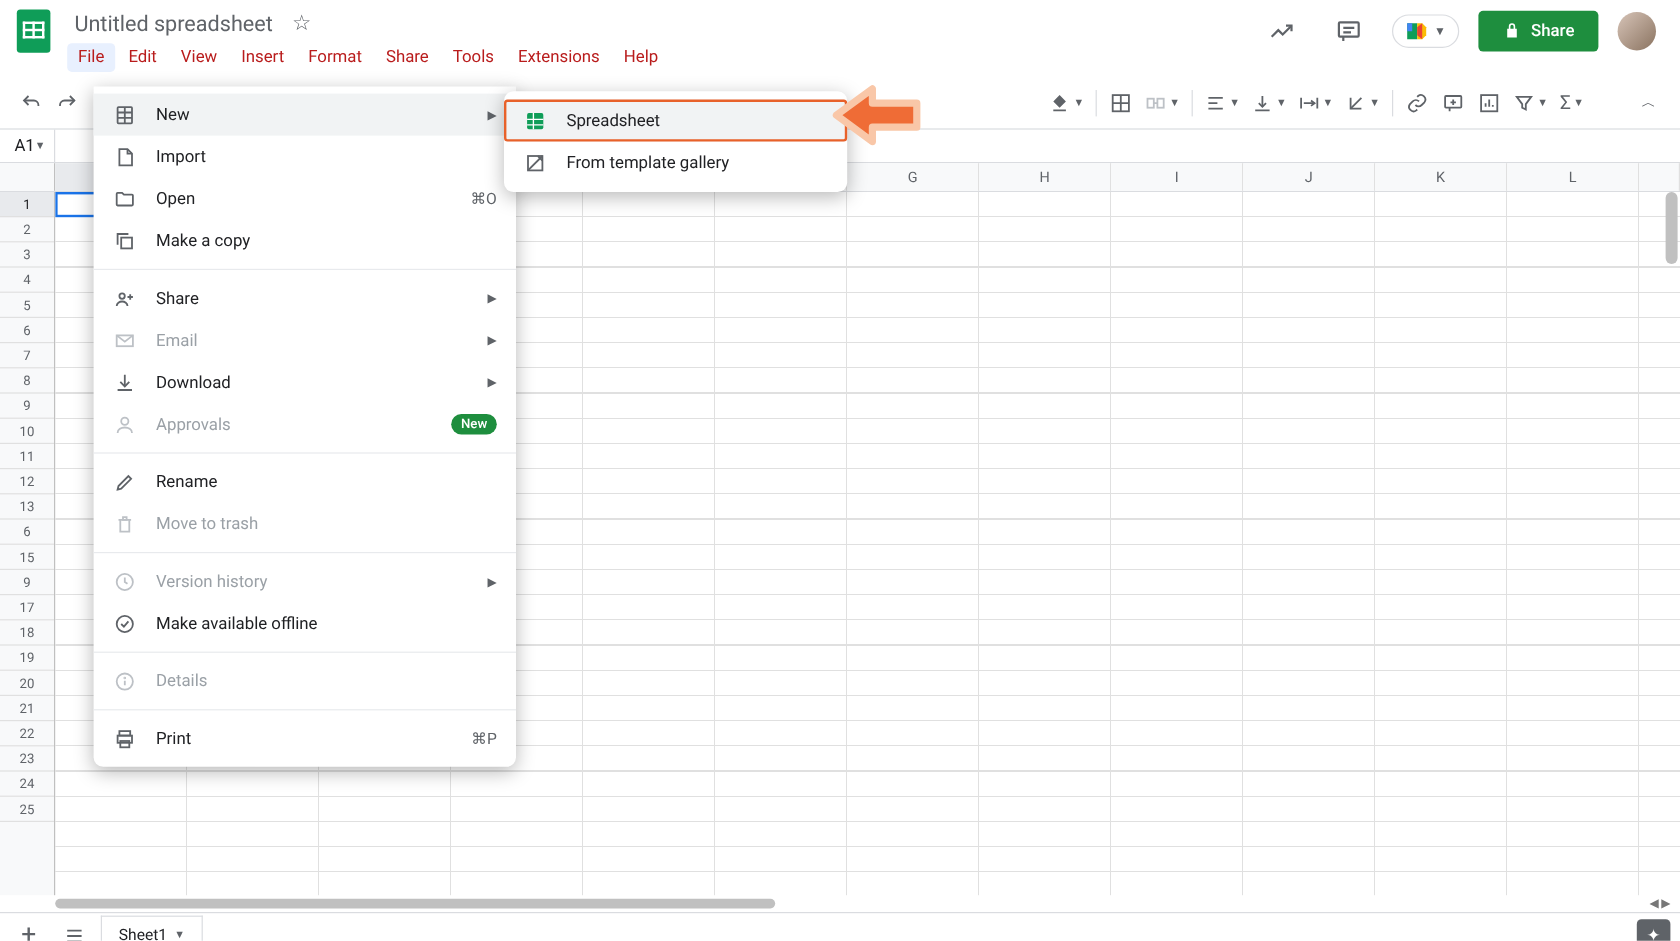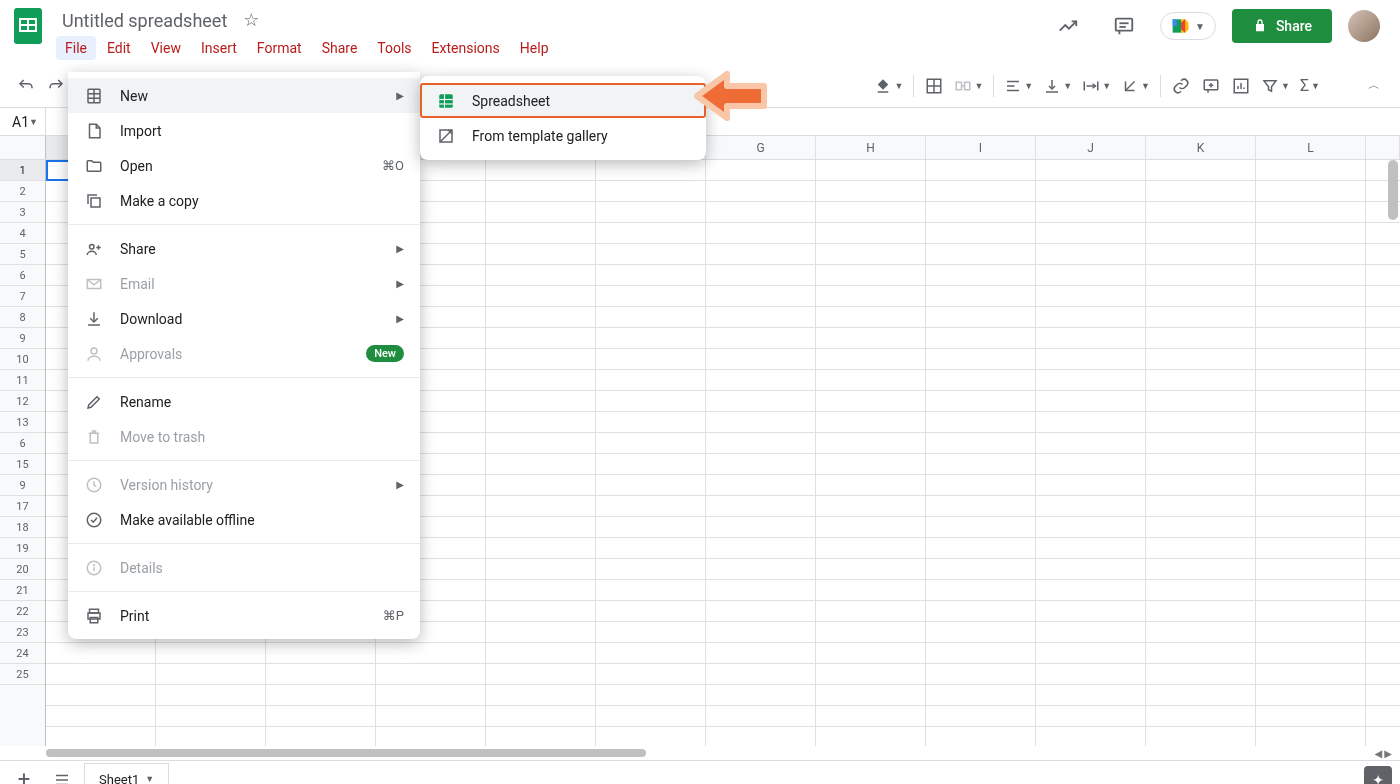--- a/index.html
+++ b/index.html
@@ -68,21 +68,21 @@
 .h-scroll-arrows { margin-left:auto; display:flex; gap:2px; padding-right:8px; color:#777; font-size:10px; }
 
 
 .sheet-bar { height:38px; border-top:1px solid #dadce0; display:flex; align-items:center; padding:0 8px; gap:6px; position:relative; }
 .sheet-bar .icon-btn { width:32px; height:32px; }
 .sheet-tab { display:flex; align-items:center; gap:6px; padding:8px 14px; font-size:13px; color:#202124; border-top:1px solid #dadce0; border-left:1px solid #dadce0; border-right:1px solid #dadce0; background:#fff; position:relative; top:-1px; }
 .sheet-tab .caret { font-size:9px; color:#5f6368; }
 .explore-btn { margin-left:auto; width:28px; height:28px; background:#5f6368; border-radius:4px; display:flex; align-items:center; justify-content:center; color:#fff; font-size:14px; }
 
 
-.dropdown { position:absolute; left:68px; top:72px; width:352px; background:#fff; border-radius:0 0 8px 8px; box-shadow:0 4px 16px rgba(0,0,0,0.28); padding:6px 0; z-index:50; }
+.dropdown { position:absolute; left:78px; top:72px; width:352px; background:#fff; border-radius:0 0 8px 8px; box-shadow:0 4px 16px rgba(0,0,0,0.28); padding:6px 0; z-index:50; }
 .dd-item { display:flex; align-items:center; height:35px; padding:0 16px; font-size:14px; color:#202124; gap:16px; position:relative; }
 .dd-item.hover { background:#f1f3f4; }
 .dd-item.disabled { color:#9aa0a6;text-align:right; }
 .dd-item .dd-icon { width:20px; height:20px; display:flex; align-items:center; justify-content:center; color:#5f6368; flex-shrink:0; }
 .dd-item.disabled .dd-icon { color:#bdc1c6; }
 .dd-item .dd-right { margin-left:auto; color:#5f6368; font-size:13px; display:flex; align-items:center; gap:6px; }
 .dd-item .sub-caret { margin-left:auto; color:#5f6368; font-size:10px; }
 .dd-sep { height:1px; background:#e8eaed; margin:6px 0; }
 .new-badge { background:#1e8e3e; color:#fff; font-size:11px; font-weight:500; padding:2px 8px; border-radius:10px; }
 

